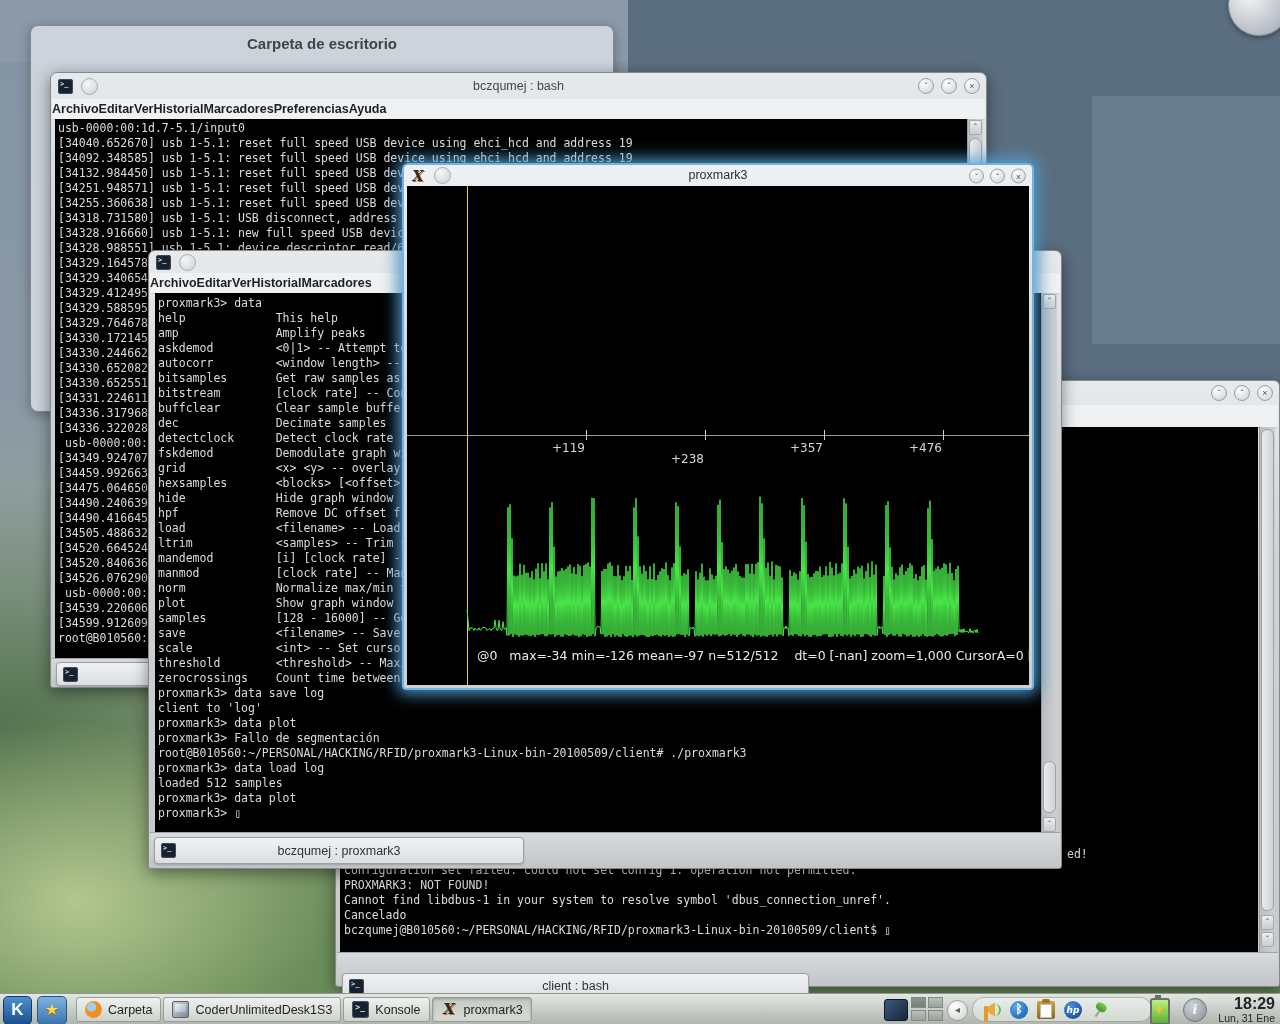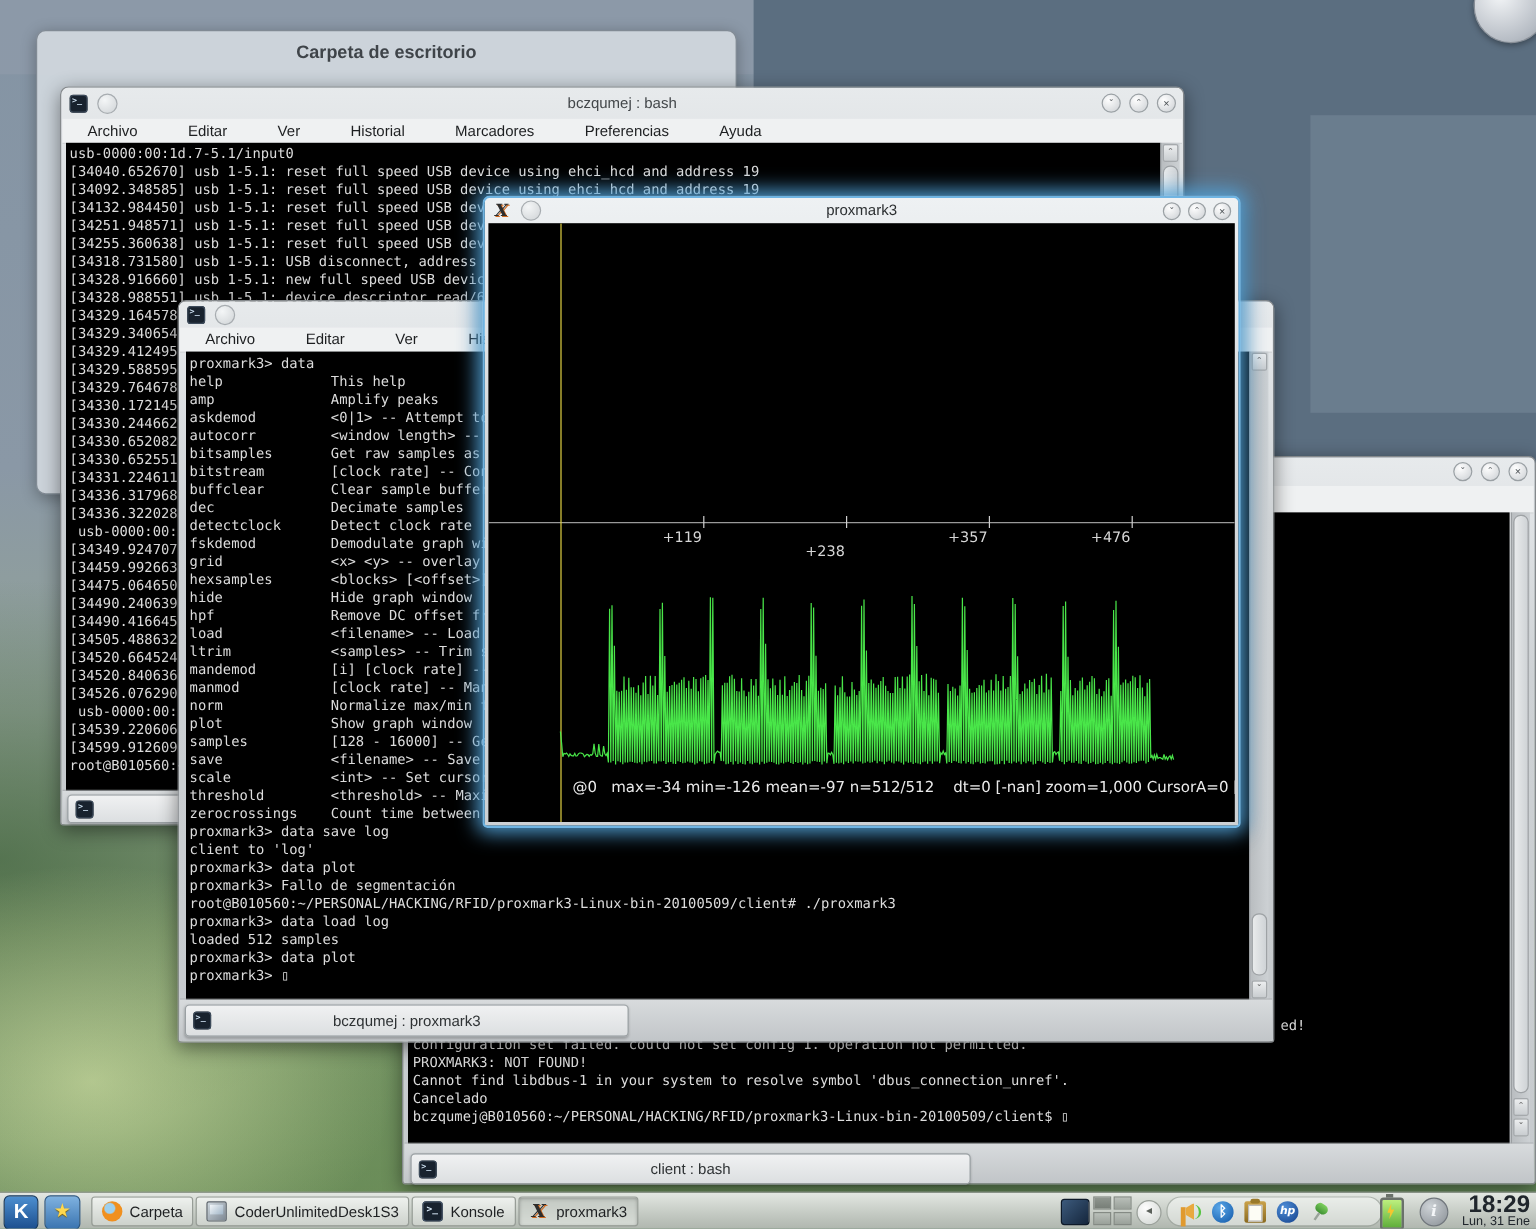--- a/index.html
+++ b/index.html
@@ -27,21 +27,21 @@
   .wbtn{width:16px;height:16px;border-radius:50%;border:1px solid #9aa0a4;
     background:radial-gradient(circle at 35% 30%,#fefefe,#d8dbde 75%,#c2c6c9);
     font-size:9px;line-height:14px;text-align:center;color:#4d5357;box-sizing:border-box;}
   .appicon{width:15px;height:15px;margin-left:7px;border-radius:3px;background:#18222e;
     position:relative;box-shadow:0 0 0 1px #3c4a5a inset;}
   .appicon::after{content:">_";position:absolute;left:2px;top:1px;font:bold 7px "DejaVu Sans Mono",monospace;color:#cfe2f3;}
   .circbtn{width:15px;height:15px;margin-left:8px;border-radius:50%;border:1px solid #a7acb0;
     background:radial-gradient(circle at 35% 30%,#f4f6f7,#cfd3d6);}
   .menubar{position:absolute;left:1px;right:1px;background:#eff1f2;border-bottom:1px solid #cfd3d5;
     display:flex;align-items:center;font-size:12.5px;color:#1d1f21;}
-  .mi{padding:2px 21px;}
+  .mi{padding:2px 0;font-weight:bold;}
   .term{position:absolute;background:#000;overflow:hidden;}
   .term .tl{font:11.5px/15px "DejaVu Sans Mono",monospace;color:#dcdcdc;white-space:pre;}
   
   .sbar{position:absolute;width:15px;background:linear-gradient(90deg,#b9bdc0,#cdd1d4);border-left:1px solid #9b9fa2;}
   .sarrow{position:absolute;left:1px;width:13px;height:15px;background:linear-gradient(180deg,#eceeef,#cod??);
     background:linear-gradient(180deg,#eceeef,#c9cdd0);border:1px solid #a5a9ac;border-radius:2px;
     font-size:9px;line-height:13px;text-align:center;color:#555;box-sizing:border-box;}
   .sslider{position:absolute;left:1px;width:13px;border:1px solid #9ea2a5;border-radius:6px;
     background:linear-gradient(90deg,#e9ebec,#cfd3d6);box-sizing:border-box;}
   
@@ -118,21 +118,21 @@
   .tri-pin::after{content:"";position:absolute;left:8px;top:10px;width:2px;height:7px;background:#9aa39a;}
   .battery{position:absolute;left:1150px;top:4px;width:16px;height:23px;border:2px solid #6a716a;border-radius:3px;
     background:linear-gradient(180deg,#bdf07e,#5fae3a);}
   .battery::before{content:"";position:absolute;left:3px;top:-5px;width:6px;height:3px;background:#6a716a;}
   .battery::after{content:"";position:absolute;left:4px;top:3px;width:6px;height:13px;
     background:#f4c62e;clip-path:polygon(58% 0,0 58%,42% 58%,28% 100%,100% 38%,52% 38%);}
   .infoicon{position:absolute;left:1183px;top:4px;width:22px;height:22px;border-radius:50%;
     background:radial-gradient(circle at 35% 30%,#cdd2d6,#8a9096);border:1px solid #70767c;
     color:#f4f6f8;font:bold italic 13px "DejaVu Serif",serif;text-align:center;line-height:21px;}
   .clock{position:absolute;right:5px;top:2px;text-align:right;color:#20262c;}
-  .clock .time{font-size:20px;font-weight:bold;line-height:16px;}
+  .clock .time{font-size:16px;font-weight:bold;line-height:16px;}
   .clock .date{font-size:10.5px;line-height:12px;}
 </style>
 </head>
 <body>
 
 <div id="screen">
 
   <div class="wall"></div>
   <div class="wall-tl"></div>
   <div class="wall-tr"></div>
@@ -232,21 +232,21 @@
           <div class="tl">bczqumej@B010560:~/PERSONAL/HACKING/RFID/proxmark3-Linux-bin-20100509/client$ ▯</div>
         </div>
       <div class="tl" style="position:absolute;left:727px;top:420px;">ed!</div>
     </div>
     <div class="sbar" style="left:923px;top:46px;height:526px;">
       <span class="sslider" style="top:2px;height:482px;"></span>
       <span class="sarrow" style="top:488px;">ˆ</span>
       <span class="sarrow" style="top:505px;">ˇ</span>
     </div>
     <div class="tabbar" style="height:33px;">
-      <span class="tab" style="left:5px;width:465px;top:8px;height:24px;">
+      <span class="tab" style="left:5px;width:465px;top:20px;height:24px;">
         <span class="appicon"></span>
         <span>client : bash</span>
       </span>
     </div>
   </div>
 
   <div class="win" style="left:148px;top:250px;width:912px;height:617px;">
     <div class="titlebar" style="height:22px;">
       <span class="wtitle" style="top:4px;">bczqumej : proxmark3</span>
       <span class="appicon"></span>

